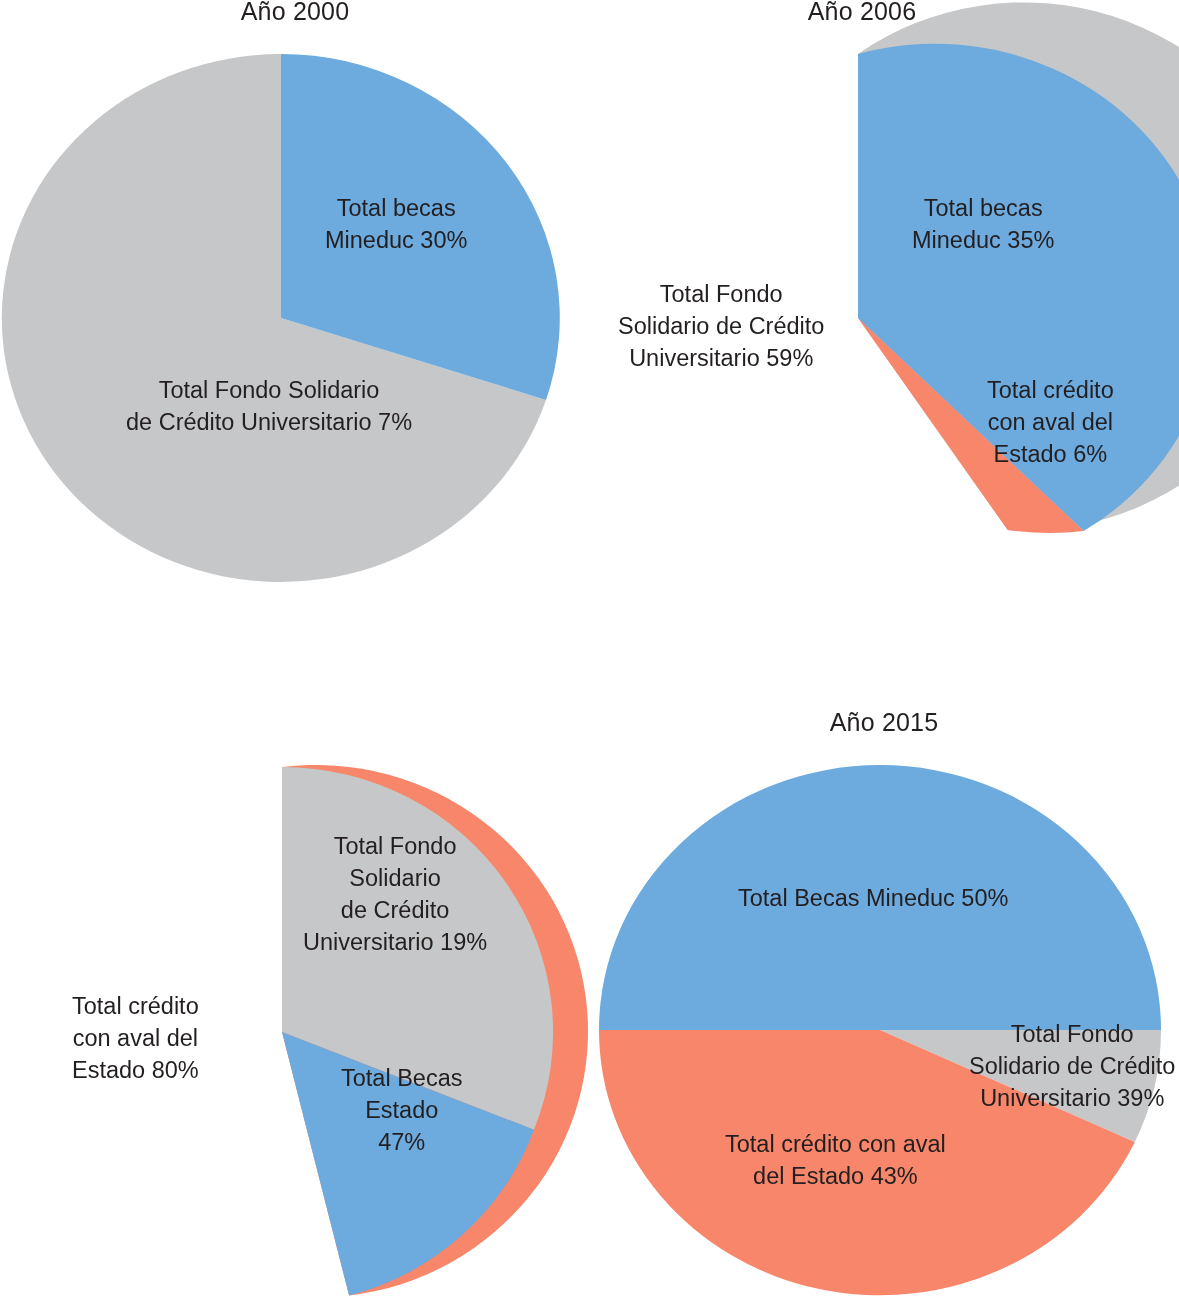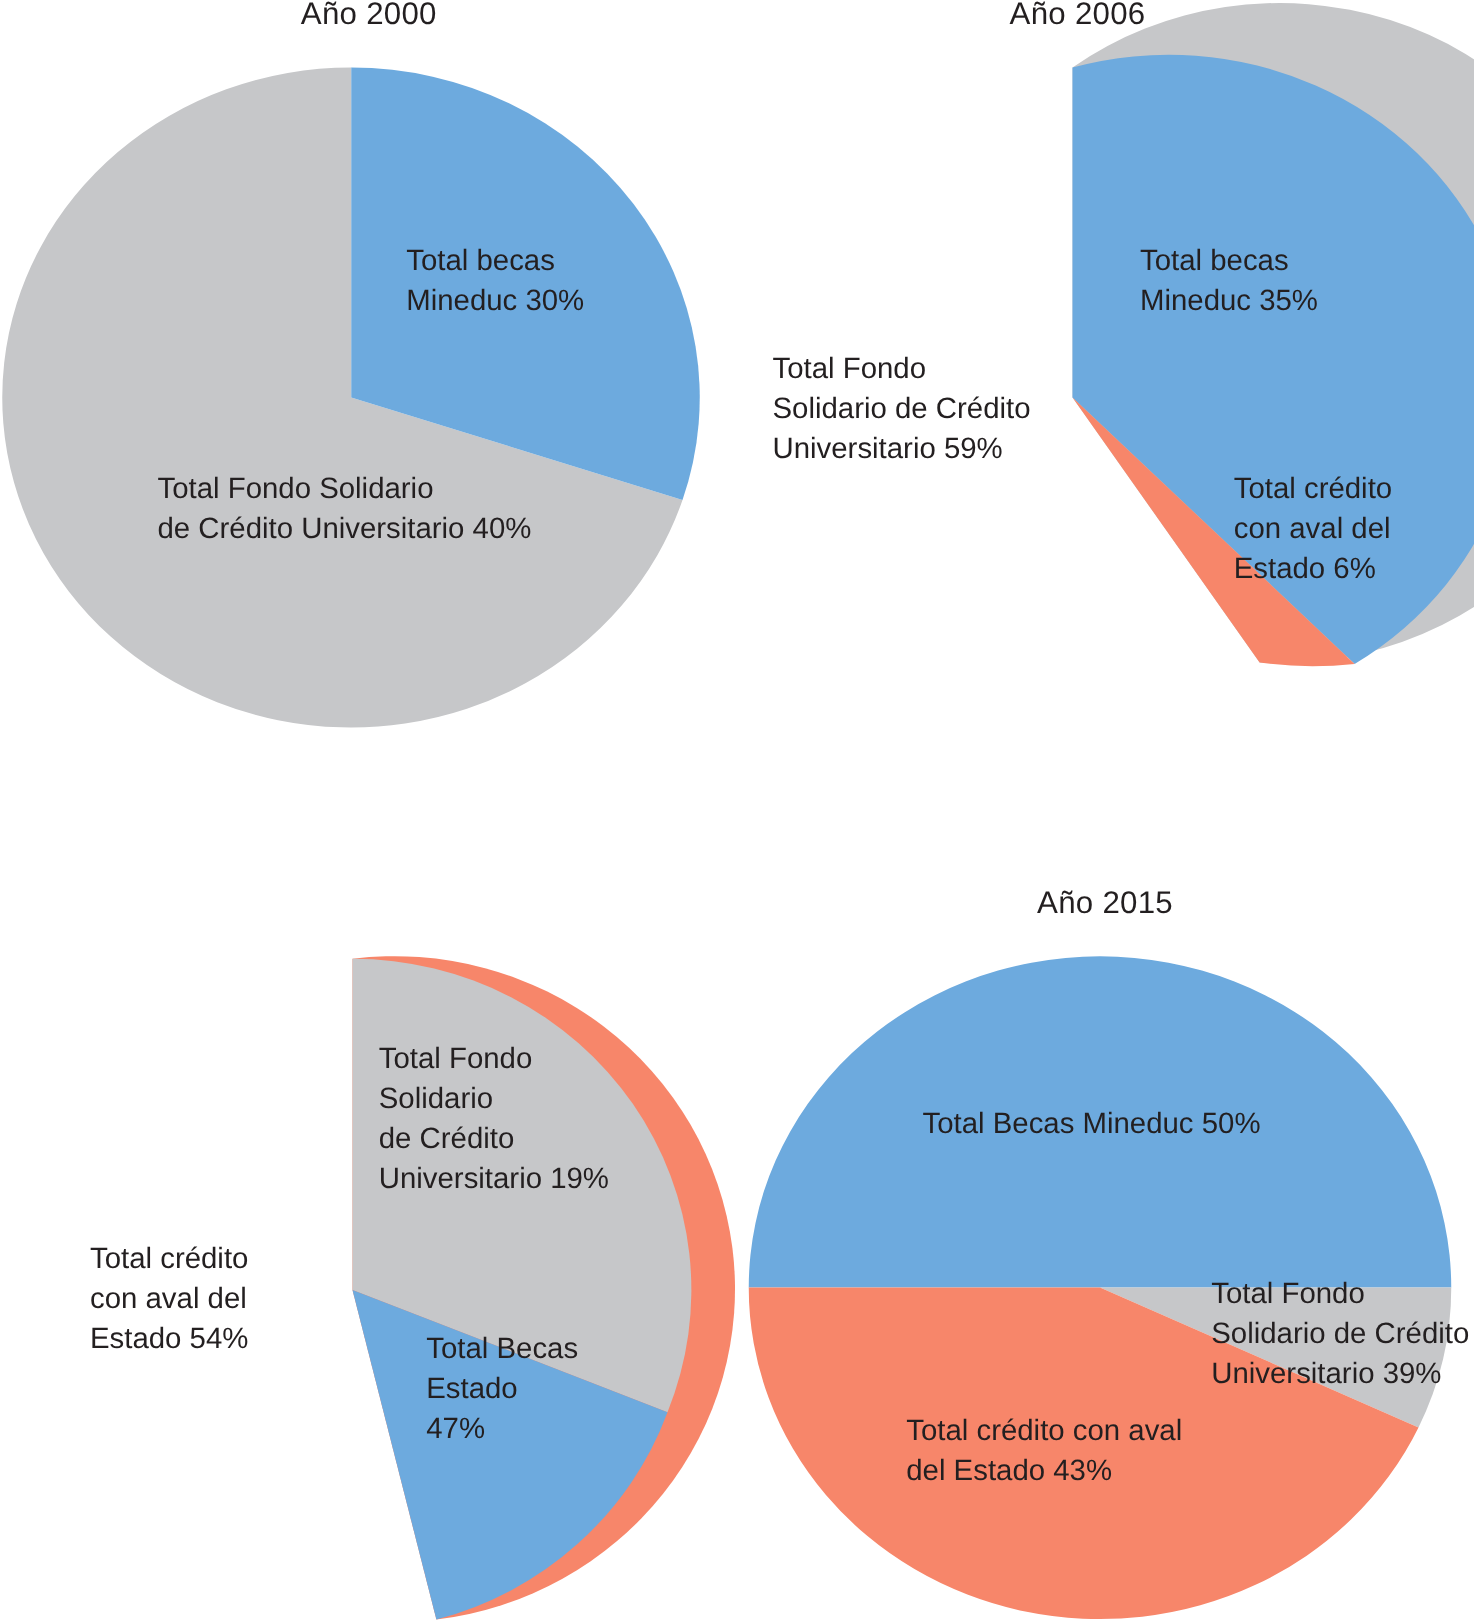--- a/index.html
+++ b/index.html
@@ -48,20 +48,21 @@
     top: 0;
     overflow: visible;
   }
 
   .slice-label {
     position: absolute;
     font-size: 23.5px;
     line-height: 32px;
     color: #231f20;
     white-space: nowrap;
+    text-align: center;
   }
 </style>
 </head>
 <body>
 
 <div class="chart-grid">
 
   <div class="chart-cell" id="cell-2000">
     <div class="chart-title">Año 2000</div>
     <svg class="pie-svg" width="590" height="650" viewBox="0 0 590 650">
@@ -69,21 +70,21 @@
         <path d="M 281 318 L 281 54 A 279 264 0 1 0 546 400 Z" fill="#C6C7C9"></path>
         <path d="M 281 318 L 281 54 A 279 264 0 0 1 546 400 Z" fill="#6DAADE"></path>
       </g>
     </svg>
     <div class="slice-label" style="left:325px; top:192px;">
       <div>Total becas</div>
       <div>Mineduc 30%</div>
     </div>
     <div class="slice-label" style="left:126px; top:374px;">
       <div>Total Fondo Solidario</div>
-      <div>de Crédito Universitario 40%</div>
+      <div>de Crédito Universitario 7%</div>
     </div>
   </div>
 
   <div class="chart-cell" id="cell-2006">
     <div class="chart-title">Año 2006</div>
     <svg class="pie-svg" width="590" height="650" viewBox="0 0 590 650">
       <g>
 
         <path d="M 291 318 L 440.7 530.0 A 279 264 0 1 0 291 54 Z" fill="#C6C7C9"></path>
 
@@ -126,21 +127,21 @@
       <div>Universitario 19%</div>
     </div>
     <div class="slice-label" style="left:341px; top:372px;">
       <div>Total Becas</div>
       <div>Estado</div>
       <div>47%</div>
     </div>
     <div class="slice-label" style="left:72px; top:300px;">
       <div>Total crédito</div>
       <div>con aval del</div>
-      <div>Estado 54%</div>
+      <div>Estado 80%</div>
     </div>
   </div>
 
   <div class="chart-cell" id="cell-2015">
     <div class="chart-title">Año 2015</div>
     <svg class="pie-svg" width="590" height="609" viewBox="0 0 590 609">
       <g>
 
         <path d="M 291 340 L 10 340 A 281 265 0 0 1 572 340 Z" fill="#6DAADE"></path>
 

